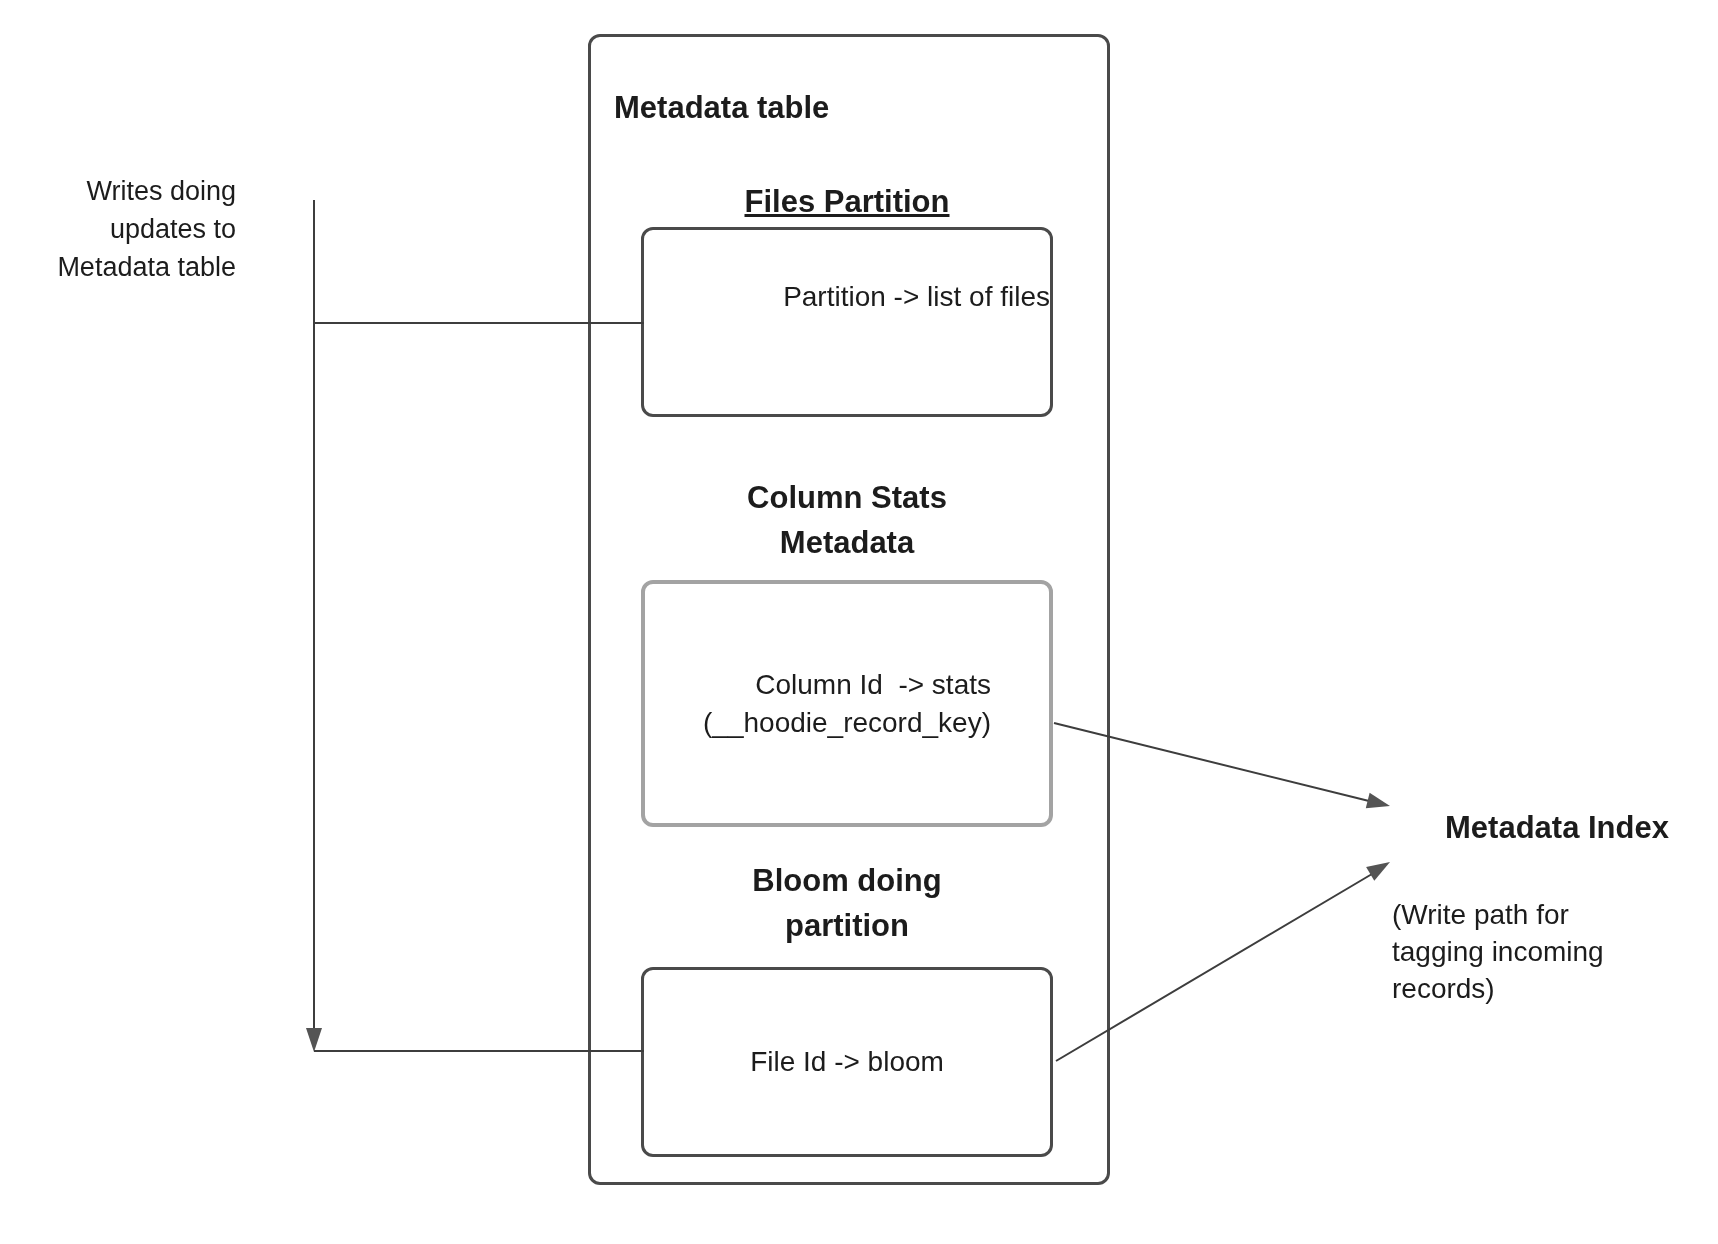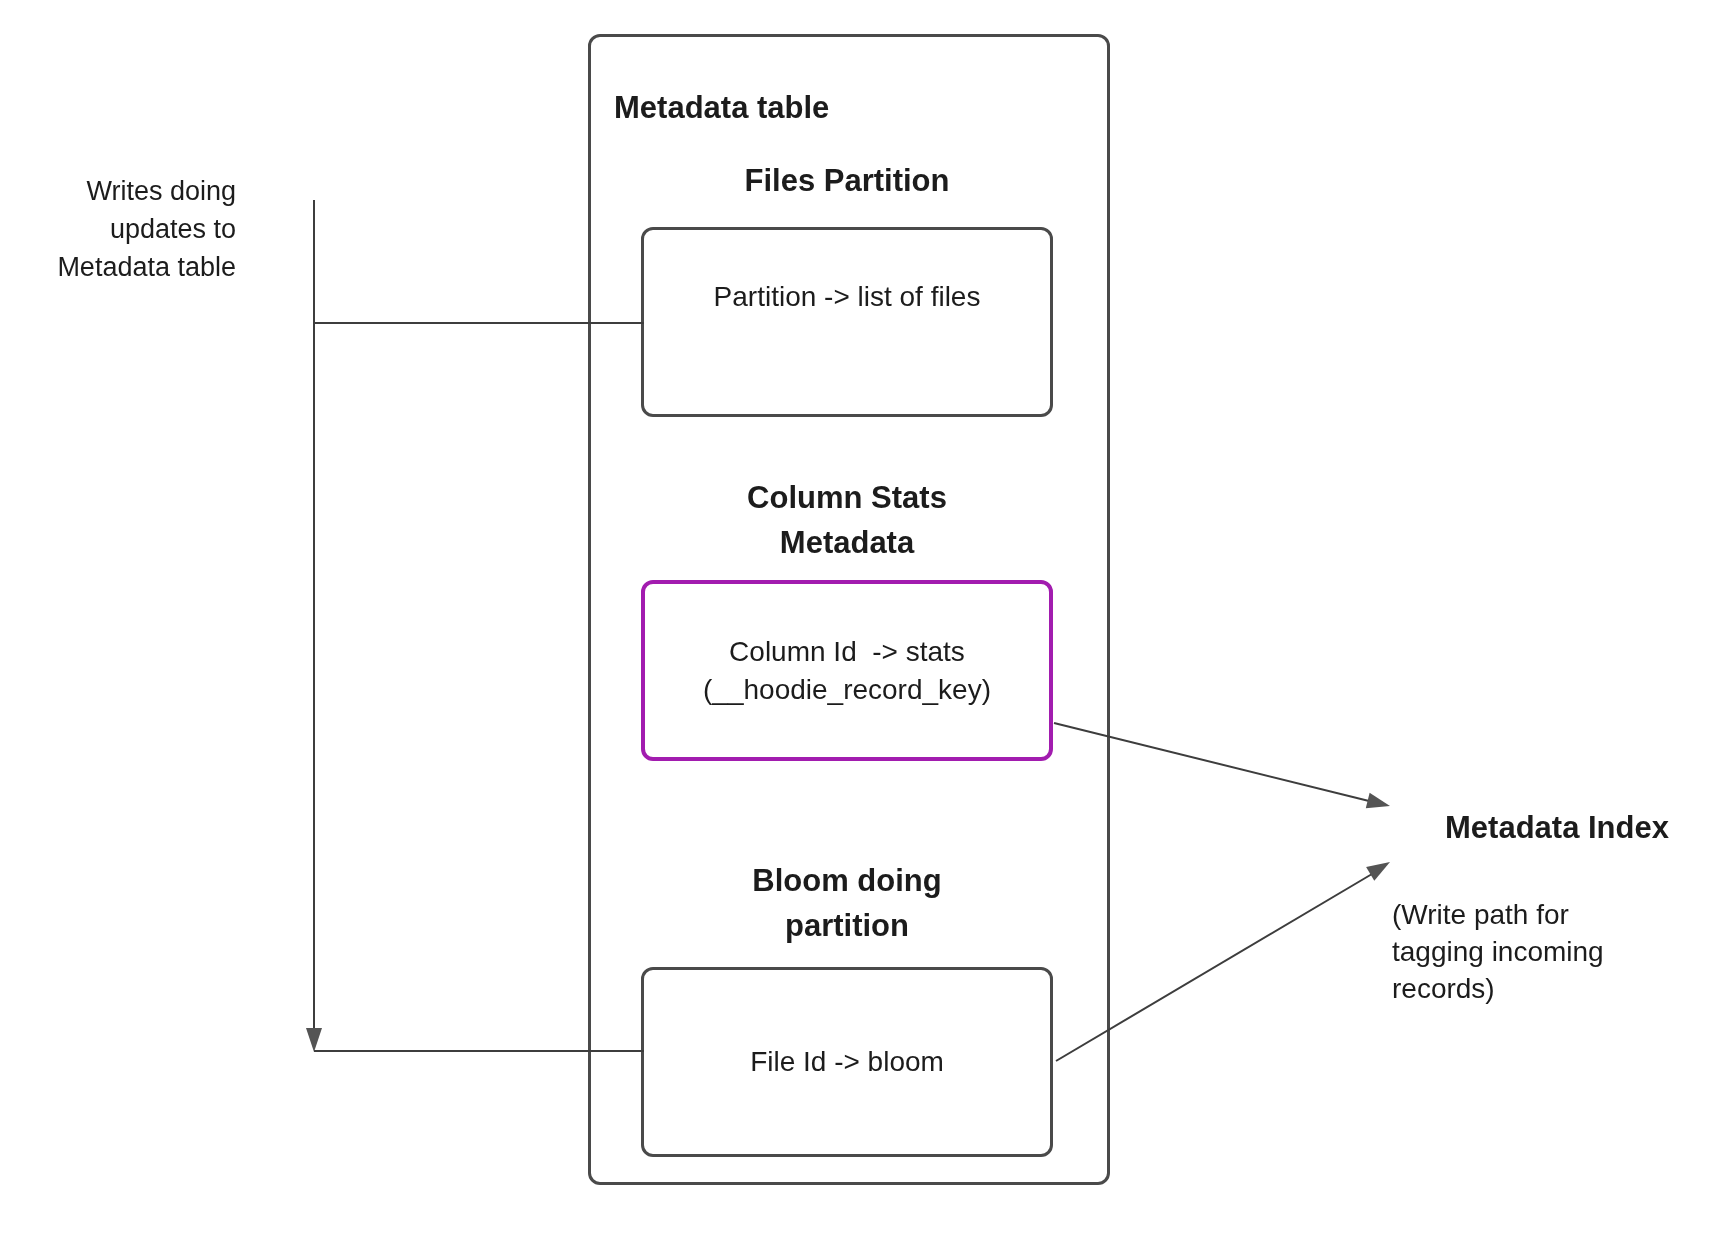--- a/index.html
+++ b/index.html
@@ -45,42 +45,42 @@
 
   .heading {
     position: absolute;
     left: 641px;
     width: 412px;
     text-align: center;
     font-size: 31px;
     font-weight: bold;
     line-height: 45px;
   }
-  .heading-files  { top: 158px; }
+  .heading-files  { top: 179px; text-decoration: underline; }
   .heading-stats  { top: 475px; }
   .heading-bloom  { top: 858px; }
 
   .part-box {
     position: absolute;
     left: 641px;
     width: 412px;
     box-sizing: border-box;
     border: 3px solid #4a4a4a;
     border-radius: 12px;
     background: #ffffff;
     font-size: 28px;
     line-height: 38px;
-    text-align: center;
+    text-align: right;
   }
   .box-files { top: 227px; height: 190px; }
   .box-files .mapping { display: block; margin-top: 48px; }
   .box-stats {
     top: 580px;
-    height: 181px;
-    border: 4px solid #a21caf;
+    height: 247px;
+    border: 4px solid #a3a3a3;
     display: flex;
     align-items: center;
     justify-content: center;
   }
   .box-bloom {
     top: 967px;
     height: 190px;
     display: flex;
     align-items: center;
     justify-content: center;

